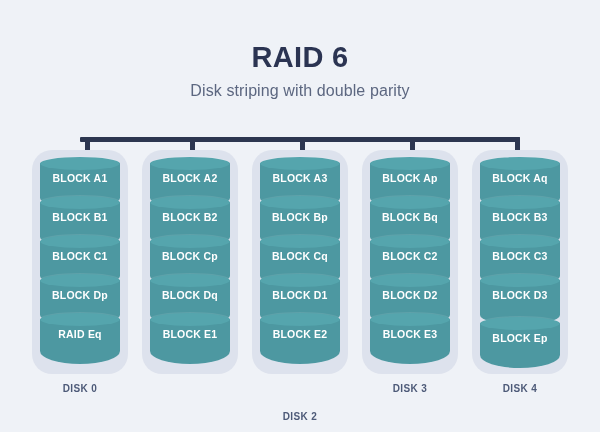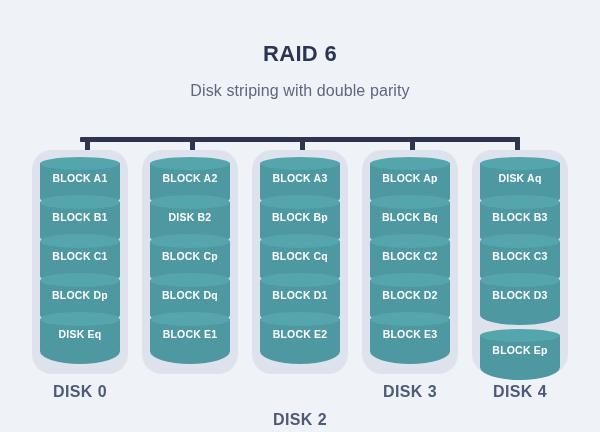--- a/index.html
+++ b/index.html
@@ -21,21 +21,21 @@
     background: #eff2f7;
   }
 
   
   .title {
     position: absolute;
     top: 41px;
     left: 0;
     width: 600px;
     text-align: center;
-    font-size: 22px;
+    font-size: 29px;
     font-weight: bold;
     color: #2b3452;
     letter-spacing: 0.3px;
   }
   .subtitle {
     position: absolute;
     top: 82px;
     left: 0;
     width: 600px;
     text-align: center;
@@ -126,21 +126,21 @@
     color: #ffffff;
     letter-spacing: 0.2px;
     white-space: nowrap;
   }
 
   .disk-label {
     position: absolute;
     top: 383px;
     width: 96px;
     text-align: center;
-    font-size: 16px;
+    font-size: 10px;
     font-weight: bold;
     color: #4d5a78;
     letter-spacing: 0.4px;
   }
 </style>
 </head>
 <body>
 
 <div class="canvas">
 
@@ -178,37 +178,37 @@
               <div class="label">BLOCK C1</div>
             </div>
             <div class="block" style="top: 117px; z-index: 13;">
               <div class="body"></div>
               <div class="cap"></div>
               <div class="label">BLOCK Dp</div>
             </div>
             <div class="block last" style="top: 156px; z-index: 14;">
               <div class="body"></div>
               <div class="cap"></div>
-              <div class="label">DISK Eq</div>
+              <div class="label">RAID Eq</div>
             </div>
           </div>
         </div>
       </div>
       <div class="disk" style="left: 142px;">
         <div class="casing">
           <div class="stack">
             <div class="block" style="top: 0px; z-index: 10;">
               <div class="body"></div>
               <div class="cap"></div>
               <div class="label">BLOCK A2</div>
             </div>
             <div class="block" style="top: 39px; z-index: 11;">
               <div class="body"></div>
               <div class="cap"></div>
-              <div class="label">DISK B2</div>
+              <div class="label">BLOCK B2</div>
             </div>
             <div class="block" style="top: 78px; z-index: 12;">
               <div class="body"></div>
               <div class="cap"></div>
               <div class="label">BLOCK Cp</div>
             </div>
             <div class="block" style="top: 117px; z-index: 13;">
               <div class="body"></div>
               <div class="cap"></div>
               <div class="label">BLOCK Dq</div>
@@ -282,38 +282,38 @@
             </div>
           </div>
         </div>
       </div>
       <div class="disk" style="left: 472px;">
         <div class="casing">
           <div class="stack">
             <div class="block" style="top: 0px; z-index: 10;">
               <div class="body"></div>
               <div class="cap"></div>
-              <div class="label">DISK Aq</div>
+              <div class="label">BLOCK Aq</div>
             </div>
             <div class="block" style="top: 39px; z-index: 11;">
               <div class="body"></div>
               <div class="cap"></div>
               <div class="label">BLOCK B3</div>
             </div>
             <div class="block" style="top: 78px; z-index: 12;">
               <div class="body"></div>
               <div class="cap"></div>
               <div class="label">BLOCK C3</div>
             </div>
             <div class="block" style="top: 117px; z-index: 13;">
               <div class="body"></div>
               <div class="cap"></div>
               <div class="label">BLOCK D3</div>
             </div>
-            <div class="block last" style="top: 172px; z-index: 14;">
+            <div class="block last" style="top: 160px; z-index: 14;">
               <div class="body"></div>
               <div class="cap"></div>
               <div class="label">BLOCK Ep</div>
             </div>
           </div>
         </div>
       </div>
     </div>
 
 <div class="disk-label" style="left: 32px;">DISK 0</div>

